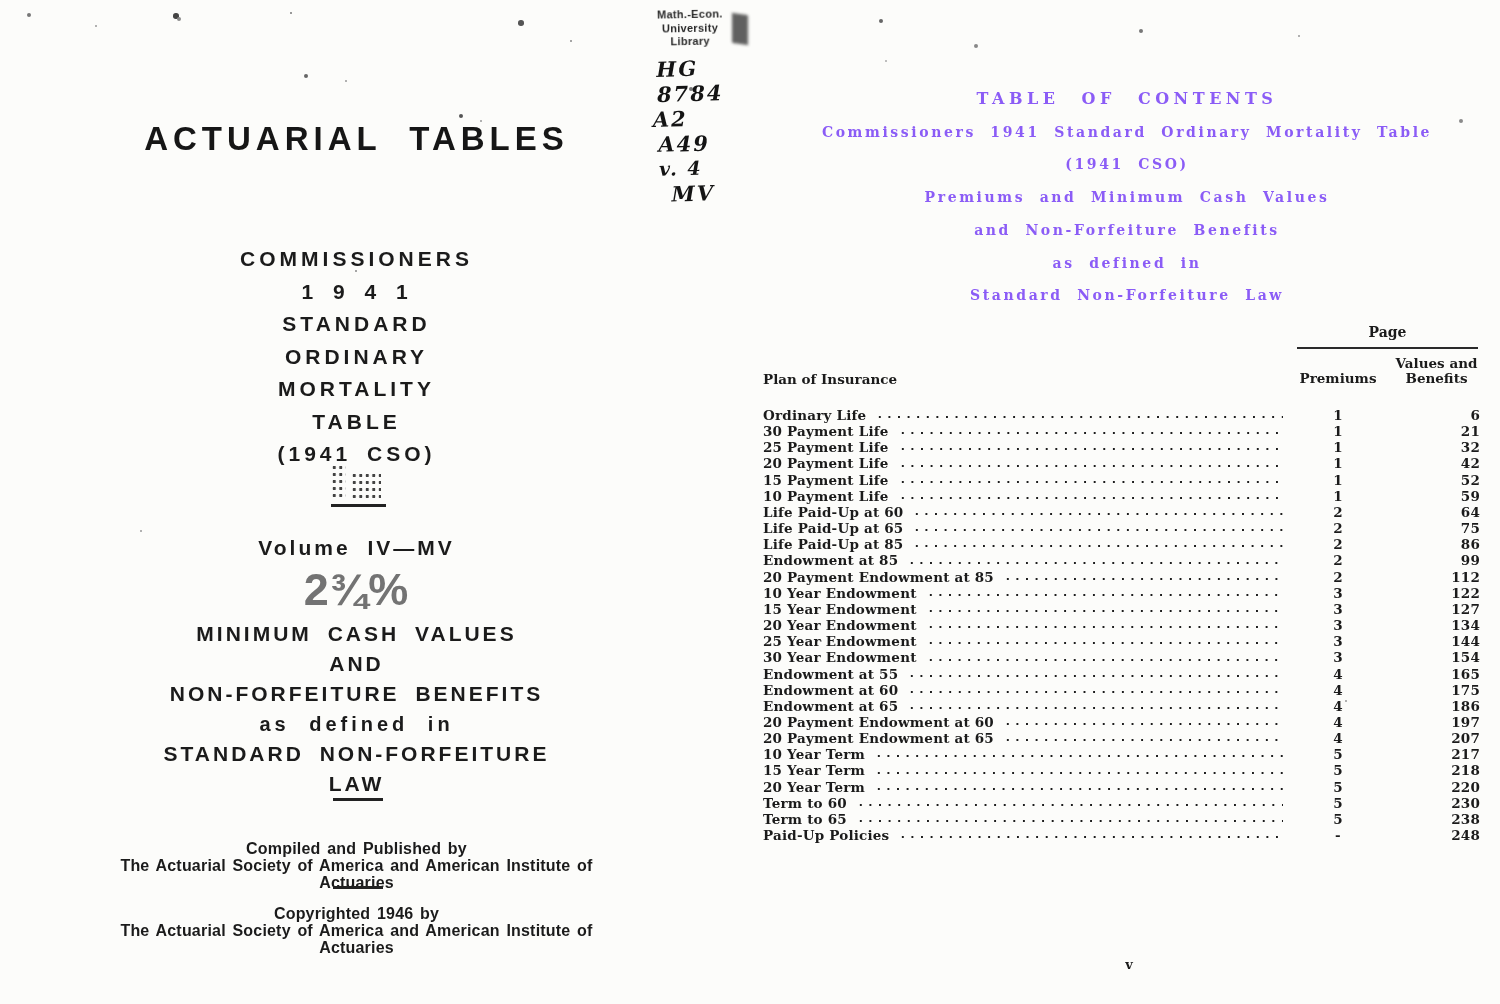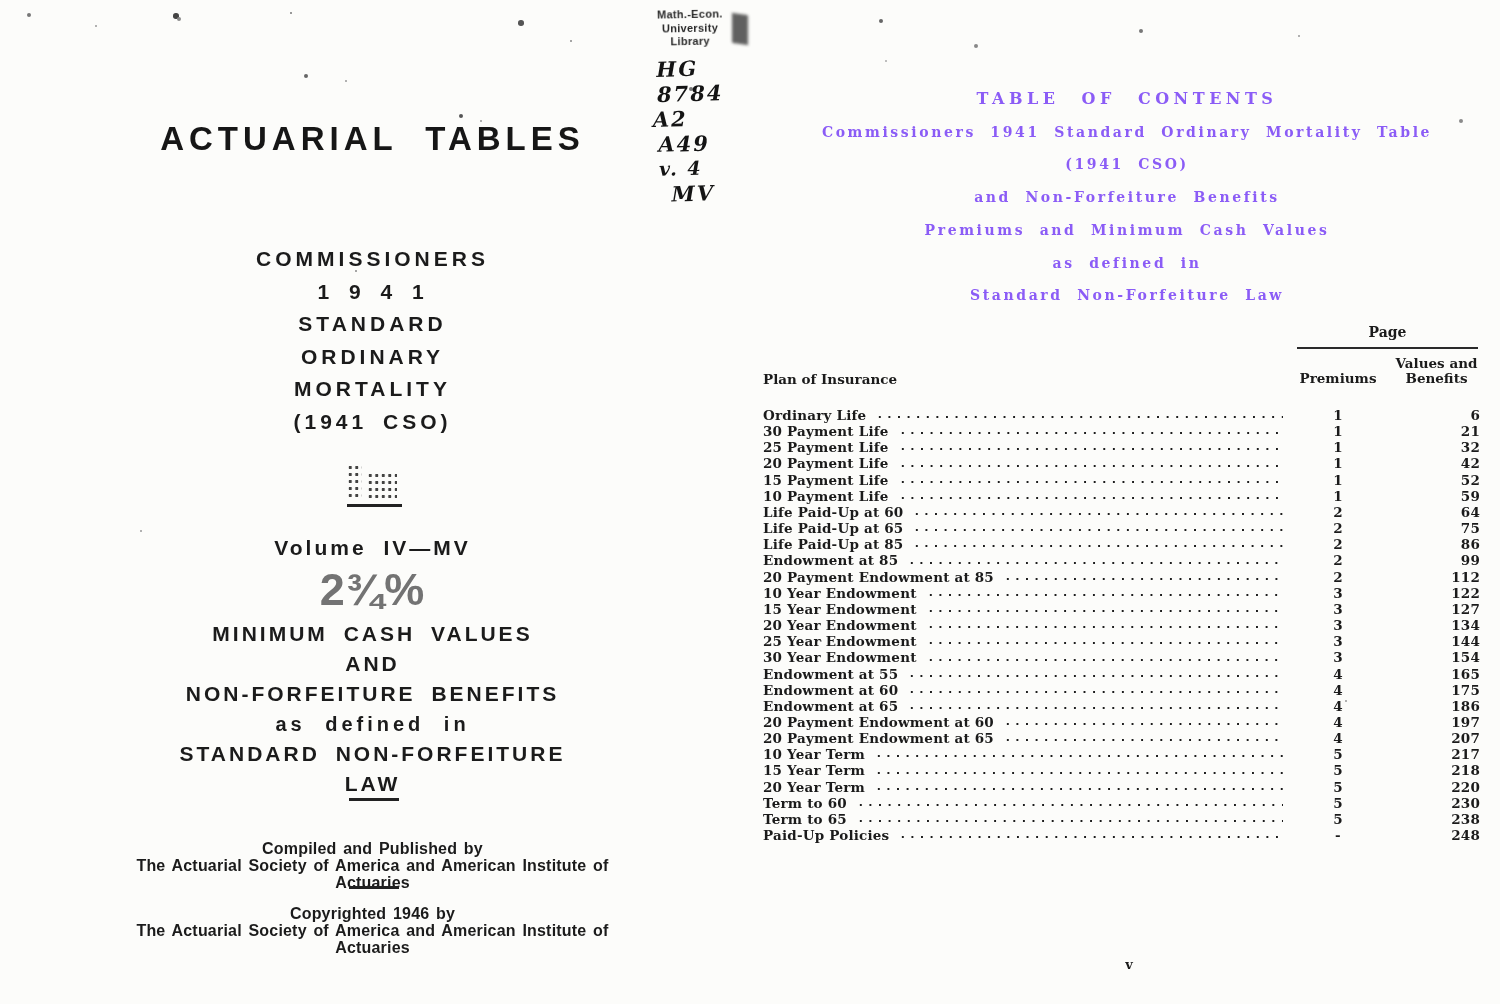--- a/index.html
+++ b/index.html
@@ -21,21 +21,21 @@
       305px 75px 0 1px #666, 345px 80px 0 0 #999, 520px 22px 0 2px #555,
       570px 40px 0 0 #888, 690px 88px 0 1px #777, 700px 95px 0 0 #999,
       880px 20px 0 1px #666, 885px 60px 0 0 #aaa, 975px 45px 0 1px #888,
       1140px 30px 0 1px #777, 1298px 35px 0 0 #999, 1460px 120px 0 1px #8a8a8a,
       175px 15px 0 2px #444, 290px 12px 0 0 #777, 480px 120px 0 0 #999,
       355px 270px 0 0 #888, 140px 530px 0 0 #999, 820px 640px 0 0 #aaa,
       1345px 700px 0 0 #999, 460px 115px 0 1px #555;
   }
 
   
-  .left-page { position: absolute; left: 150px; top: 120px; width: 445px; text-align: center;
+  .left-page { position: absolute; left: 134px; top: 120px; width: 445px; text-align: center;
                font-family: "Liberation Sans", sans-serif; font-weight: bold; }
   .main-title { font-size: 33px; letter-spacing: 5px; word-spacing: 14px; color: #161616; }
   .lp-subtitle { position: absolute; top: 123px; left: 0; width: 100%; }
   .lp-subtitle div { font-size: 21px; line-height: 32.5px; letter-spacing: 4px; word-spacing: 6px; }
   .stamp-dots { position: absolute; top: 342px; left: 197px; width: 56px; height: 40px; }
   .stamp-dots .d1, .stamp-dots .d2 {
     position: absolute; bottom: 4px;
     background-image: radial-gradient(circle, #2e2e2e 1.5px, transparent 1.9px);
     background-size: 6.5px 7px; opacity: .9;
   }
@@ -101,20 +101,21 @@
 
   <div class="left-page">
     <h1 class="main-title">ACTUARIAL TABLES</h1>
 
     <div class="lp-subtitle">
       <div>COMMISSIONERS</div>
       <div>1 9 4 1</div>
       <div>STANDARD</div>
       <div>ORDINARY</div>
       <div>MORTALITY</div>
+      <div>TABLE</div>
       <div>(1941 CSO)</div>
     </div>
 
     <div class="stamp-dots">
       <span class="d1"></span>
       <span class="d2"></span>
     </div>
     <div class="stamp-underline"></div>
 
     <div class="lp-volume">Volume IV—MV</div>
@@ -158,22 +159,22 @@
       <div>v. 4</div>
       <div>MV</div>
     </div>
   </div>
 
   <div>
     <div class="toc-header">
       <div class="h-line h-title">TABLE OF CONTENTS</div>
       <div class="h-line">Commissioners 1941 Standard Ordinary Mortality Table</div>
       <div class="h-line">(1941 CSO)</div>
+      <div class="h-line">Premiums and Minimum Cash Values</div>
       <div class="h-line">and Non-Forfeiture Benefits</div>
-      <div class="h-line">Premiums and Minimum Cash Values</div>
       <div class="h-line">as defined in</div>
       <div class="h-line">Standard Non-Forfeiture Law</div>
     </div>
 
     <div class="toc-table">
       <div class="page-word">Page</div>
       <div class="page-rule"></div>
       <div class="colhead">
         <span>Plan of Insurance</span>
         <span class="spacer"></span>

